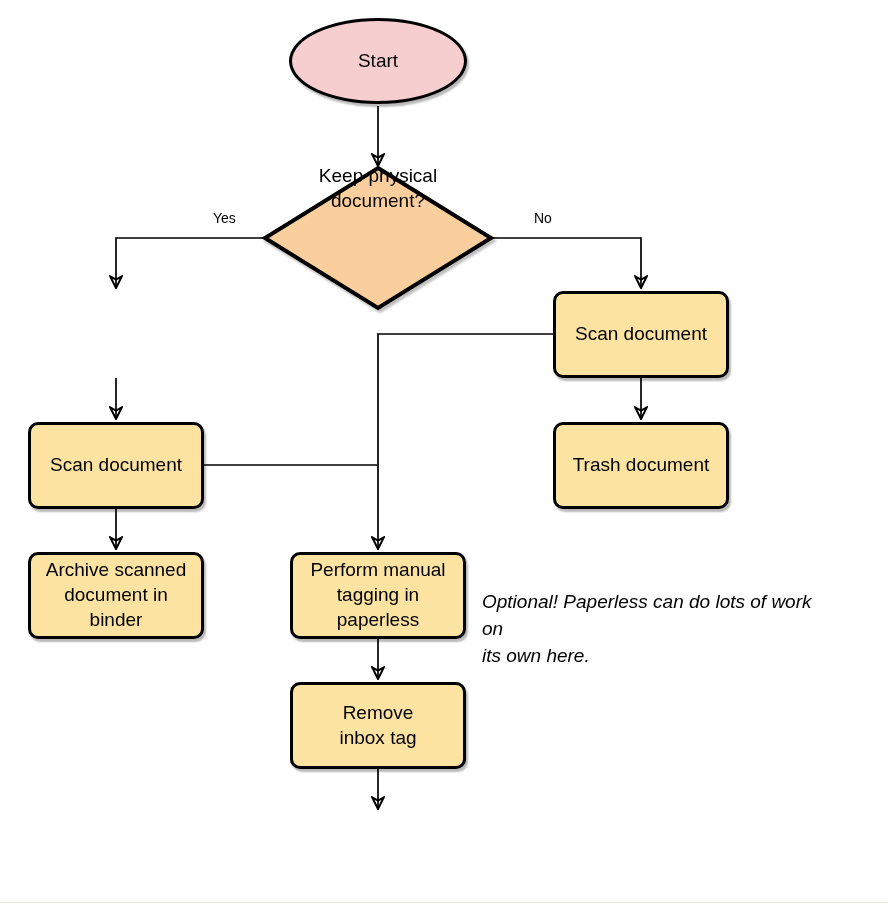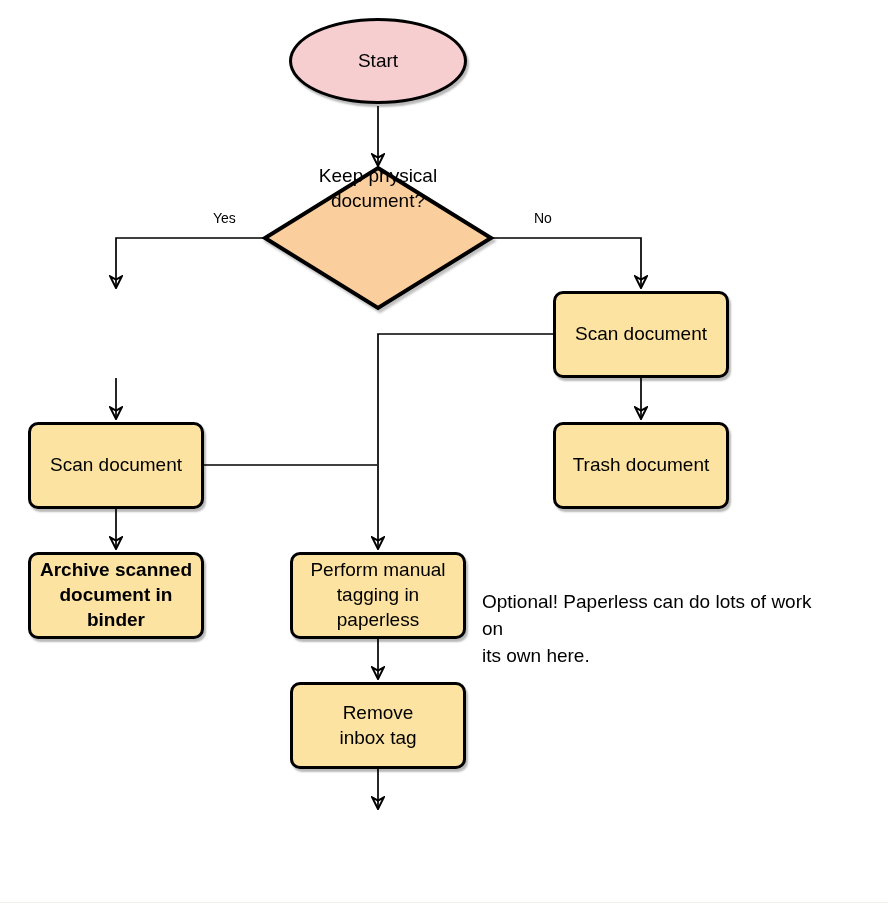--- a/index.html
+++ b/index.html
@@ -35,30 +35,30 @@
   .decision-wrap { position: absolute; left: 261px; top: 164px; width: 234px; height: 148px; }
   .decision-wrap svg { display: block; filter: drop-shadow(2px 3px 1px rgba(0,0,0,0.25)); }
   .decision-text {
     position: absolute; left: 0; top: 0; width: 234px; height: 148px;
     display: flex; align-items: flex-start; justify-content: center;
   }
 
   .edge-label { position: absolute; font-size: 14px; }
   .annotation {
     position: absolute; left: 482px; top: 588px;
-    font-size: 19px; line-height: 27px;
+    font-size: 19px; font-style: italic; line-height: 27px;
     white-space: pre-line;
   }
   .bottom-rule { position: absolute; left: 0; top: 902px; width: 888px; height: 1px; background: #f0f0e8; }
 
   
   #node-start    { left: 289px; top: 18px;  }
   #node-write    { left: 28px;  top: 291px; }
   #node-scan-l   { left: 28px;  top: 422px; }
-  #node-archive  { left: 28px;  top: 552px; font-weight: bold; }
+  #node-archive  { left: 28px;  top: 552px; }
   #node-scan-r   { left: 553px; top: 291px; }
   #node-trash    { left: 553px; top: 422px; }
   #node-perform  { left: 290px; top: 552px; }
   #node-remove   { left: 290px; top: 682px; }
   #node-end      { left: 289px; top: 812px; }
 
   #label-yes { left: 213px; top: 210px; }
   #label-no  { left: 534px; top: 210px; }
 </style>
 </head>

